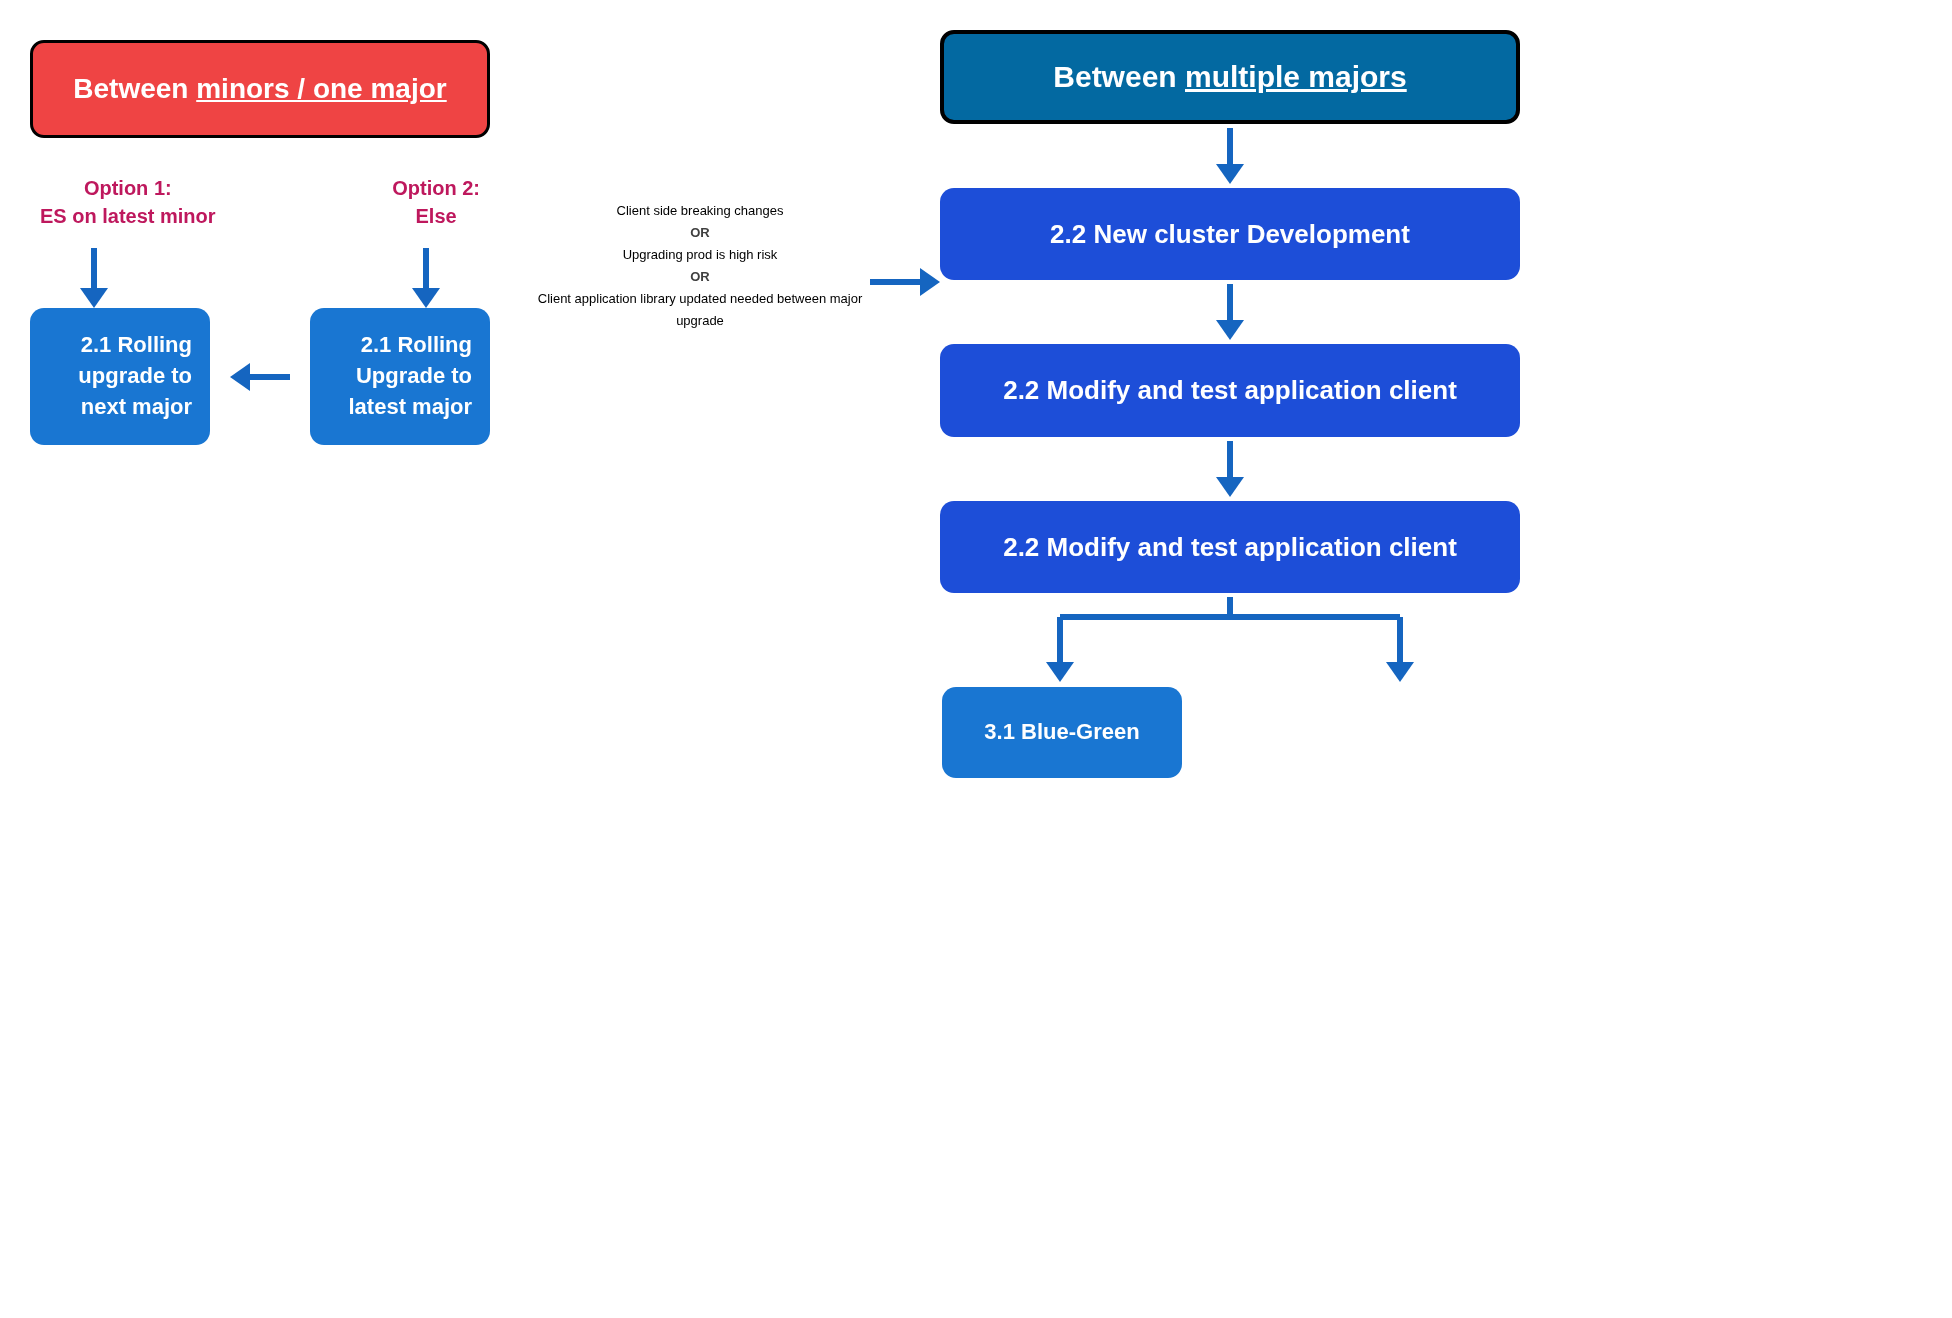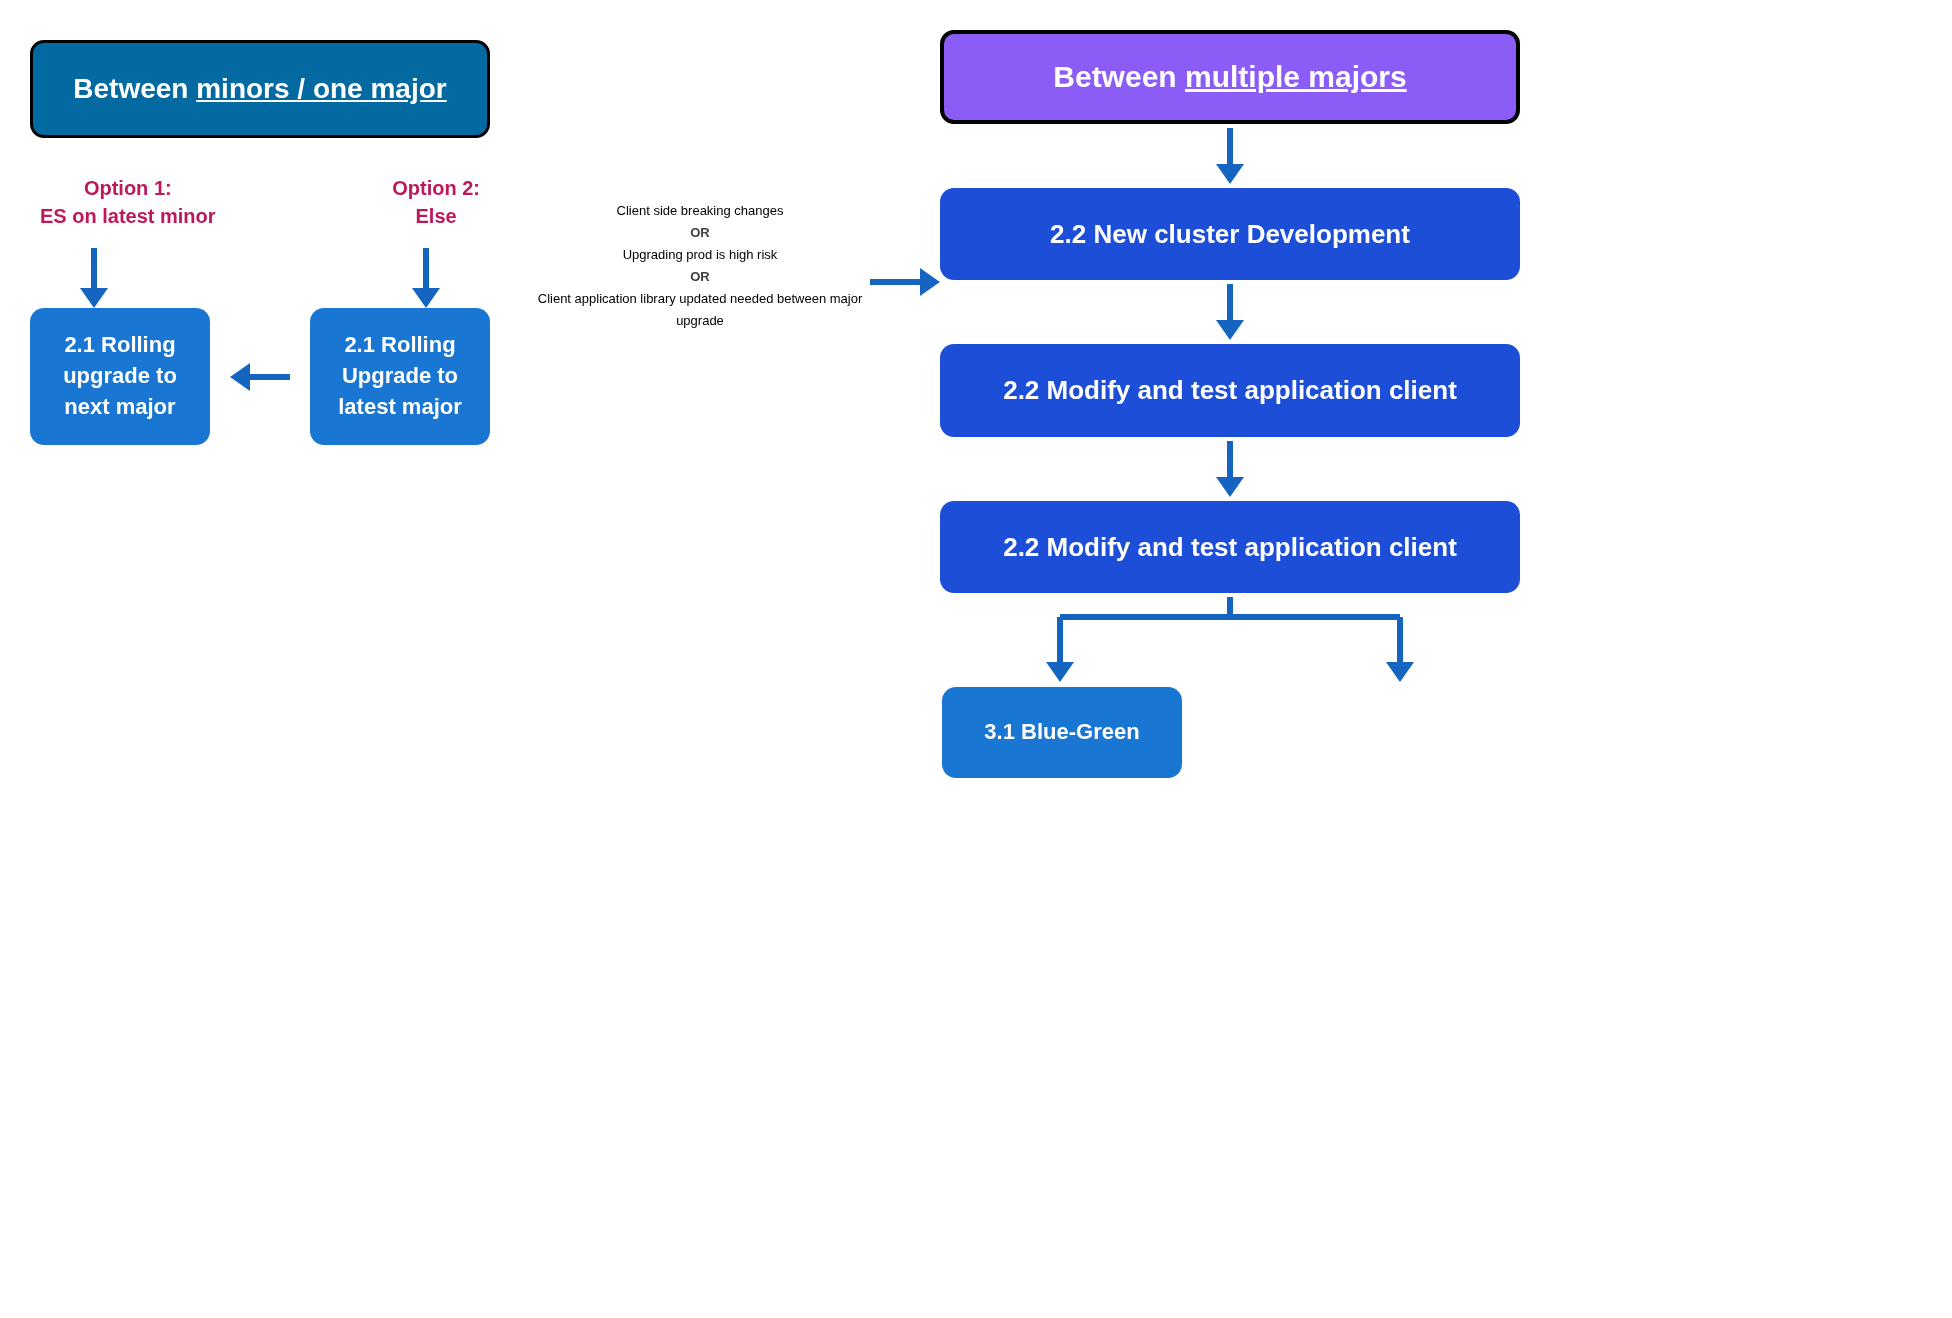--- a/index.html
+++ b/index.html
@@ -20,21 +20,21 @@
 
     
     .left-section {
       position: absolute;
       left: 30px;
       top: 40px;
       width: 460px;
     }
 
     .box-minors {
-      background: #0369a1;
+      background: #ef4444;
       border: 3px solid #000;
       border-radius: 14px;
       padding: 28px 30px;
       text-align: center;
       color: #fff;
       font-size: 28px;
       font-weight: bold;
       line-height: 1.3;
     }
     .box-minors u {
@@ -84,21 +84,21 @@
       display: flex;
       justify-content: space-between;
       margin-top: 0px;
       gap: 20px;
     }
 
     .box-rolling {
       background: #1976D2;
       border-radius: 14px;
       padding: 22px 18px;
-      text-align: center;
+      text-align: right;
       color: #fff;
       font-size: 22px;
       font-weight: bold;
       line-height: 1.4;
       flex: 1;
     }
 
     
     .arrow-left-container {
       display: flex;
@@ -166,21 +166,21 @@
       position: absolute;
       left: 920px;
       top: 30px;
       width: 620px;
       display: flex;
       flex-direction: column;
       align-items: center;
     }
 
     .box-multiple-majors {
-      background: #8b5cf6;
+      background: #0369a1;
       border: 4px solid #000;
       border-radius: 14px;
       padding: 26px 40px;
       text-align: center;
       color: #fff;
       font-size: 30px;
       font-weight: bold;
       width: 580px;
     }
     .box-multiple-majors u {

